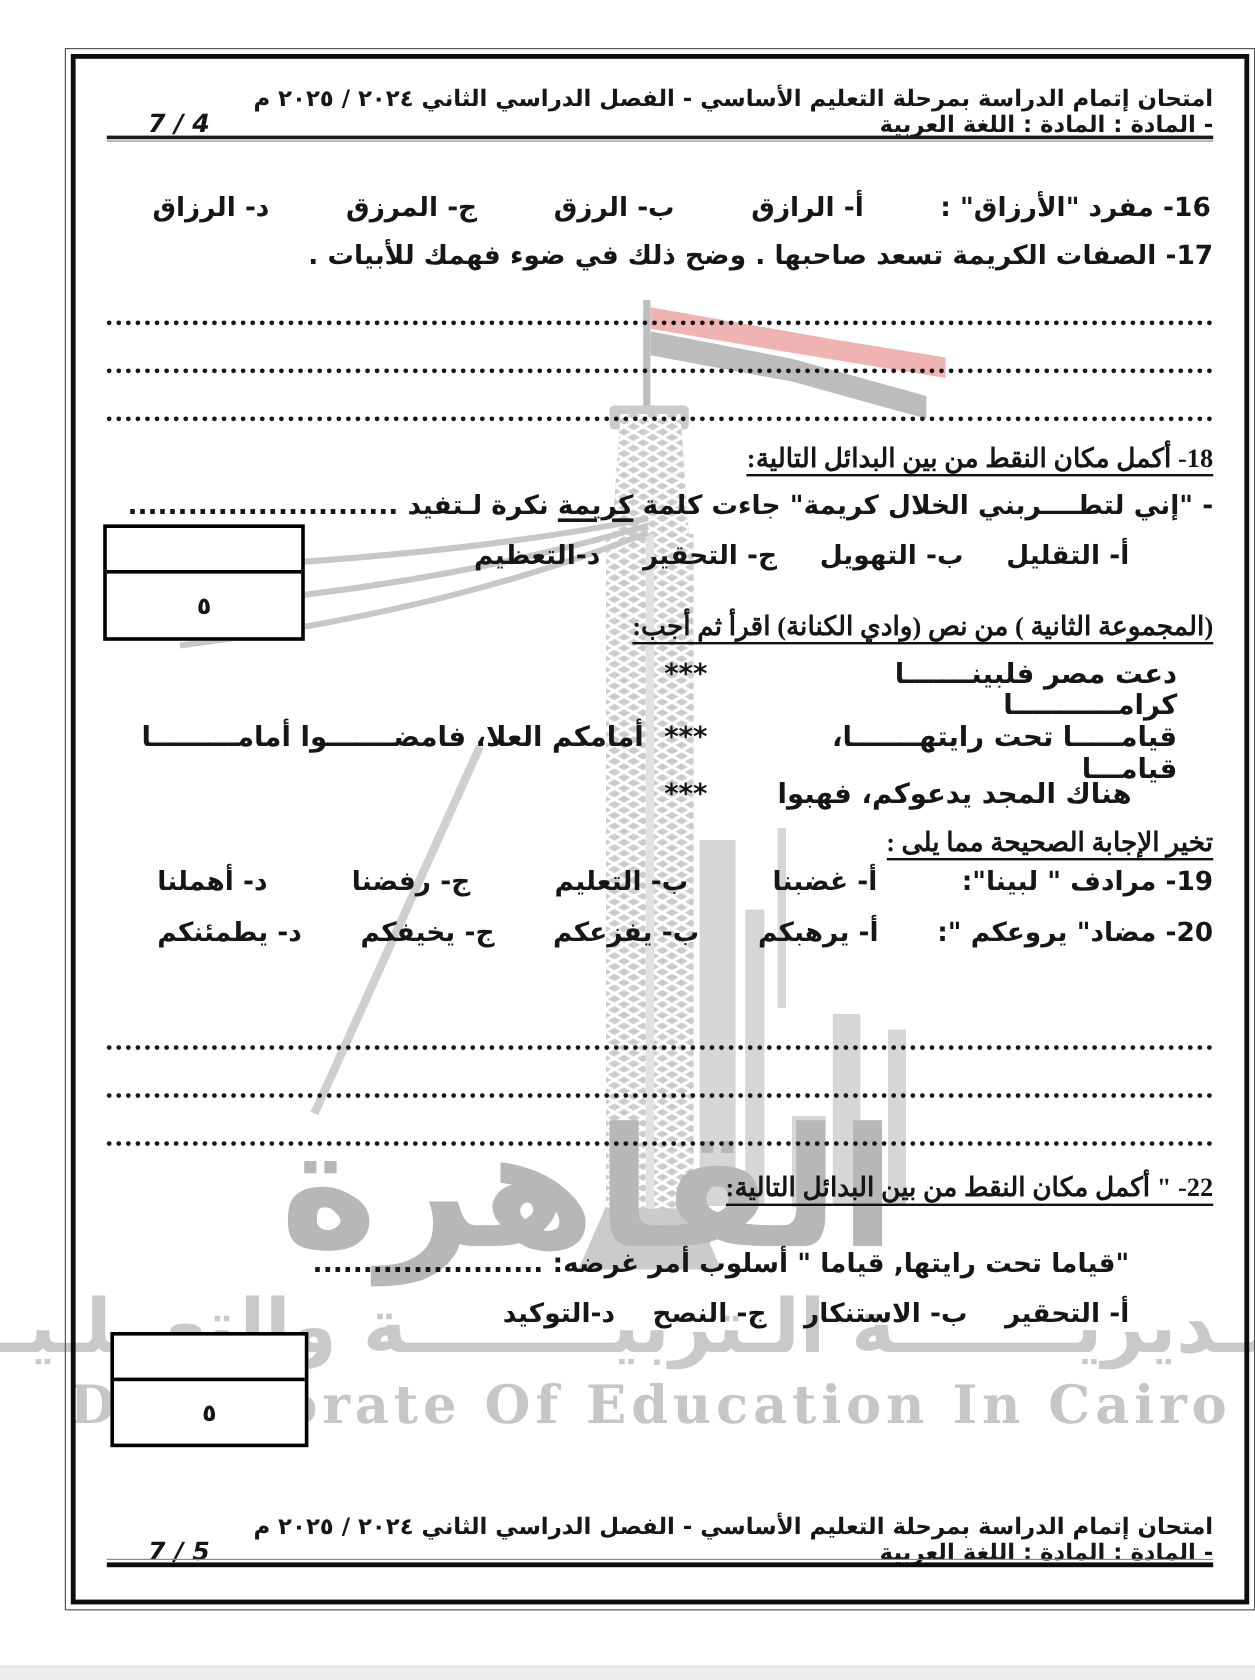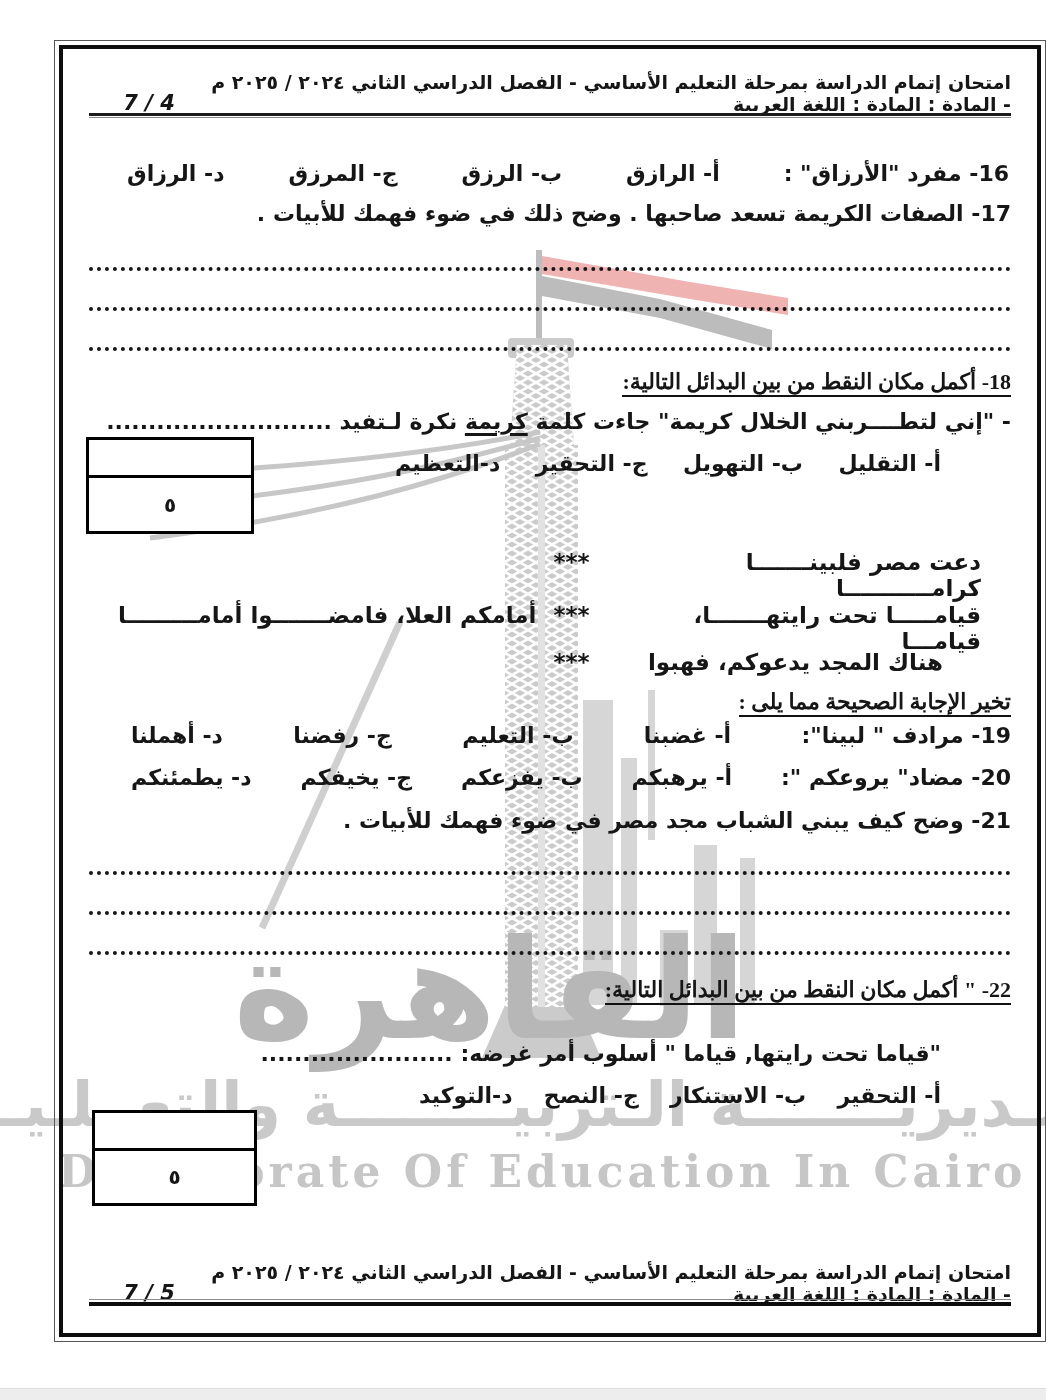--- a/index.html
+++ b/index.html
@@ -156,20 +156,23 @@
       <span>ب- التهويل</span>
       <span>ج- التحقير</span>
       <span>د-التعظيم</span>
     </div>
 
     <div class="score-box" style="left:23px;top:388px;width:168px;height:97px;">
       <div class="cell-top"></div>
       <div class="cell-bottom">٥</div>
     </div>
 
+    <div class="abs heading-u" style="top:460px;">
+      <span class="u">(المجموعة الثانية ) من نص (وادي الكنانة) اقرأ ثم أجب:</span>
+    </div>
 
     <div class="abs verse" style="top:500px;">
       <span class="vr">دعت مصر فلبينـــــــا كرامـــــــــــا</span>
       <span class="sep">***</span>
     </div>
     <div class="abs verse" style="top:553px;">
       <span class="vr">قيامـــــا تحت رايتهـــــــا، قيامـــا</span>
       <span class="sep">***</span>
       <span class="vl">أمامكم العلا، فامضـــــــوا أمامـــــــــا</span>
     </div>
@@ -191,23 +194,20 @@
     </div>
 
     <div class="abs qrow" style="top:716px;padding-left:42px;">
       <span>20- مضاد" يروعكم ":</span>
       <span>أ- يرهبكم</span>
       <span>ب- يفزعكم</span>
       <span>ج- يخيفكم</span>
       <span>د- يطمئنكم</span>
     </div>
 
-    <div class="abs qtext" style="top:759px;">
-      <span>21- وضح كيف يبني الشباب مجد مصر في ضوء فهمك للأبيات .</span>
-    </div>
 
     <div class="abs dotline" style="top:822px;"></div>
     <div class="abs dotline" style="top:862px;"></div>
     <div class="abs dotline" style="top:902px;"></div>
 
     <div class="abs heading-u" style="top:928px;">
       <span class="u">22- " أكمل مكان النقط من بين البدائل التالية:</span>
     </div>
     <div class="abs stem" style="top:992px;padding-right:70px;">
       <span>"قياما تحت رايتها, قياما " أسلوب أمر غرضه:  </span><span>.......................</span>

